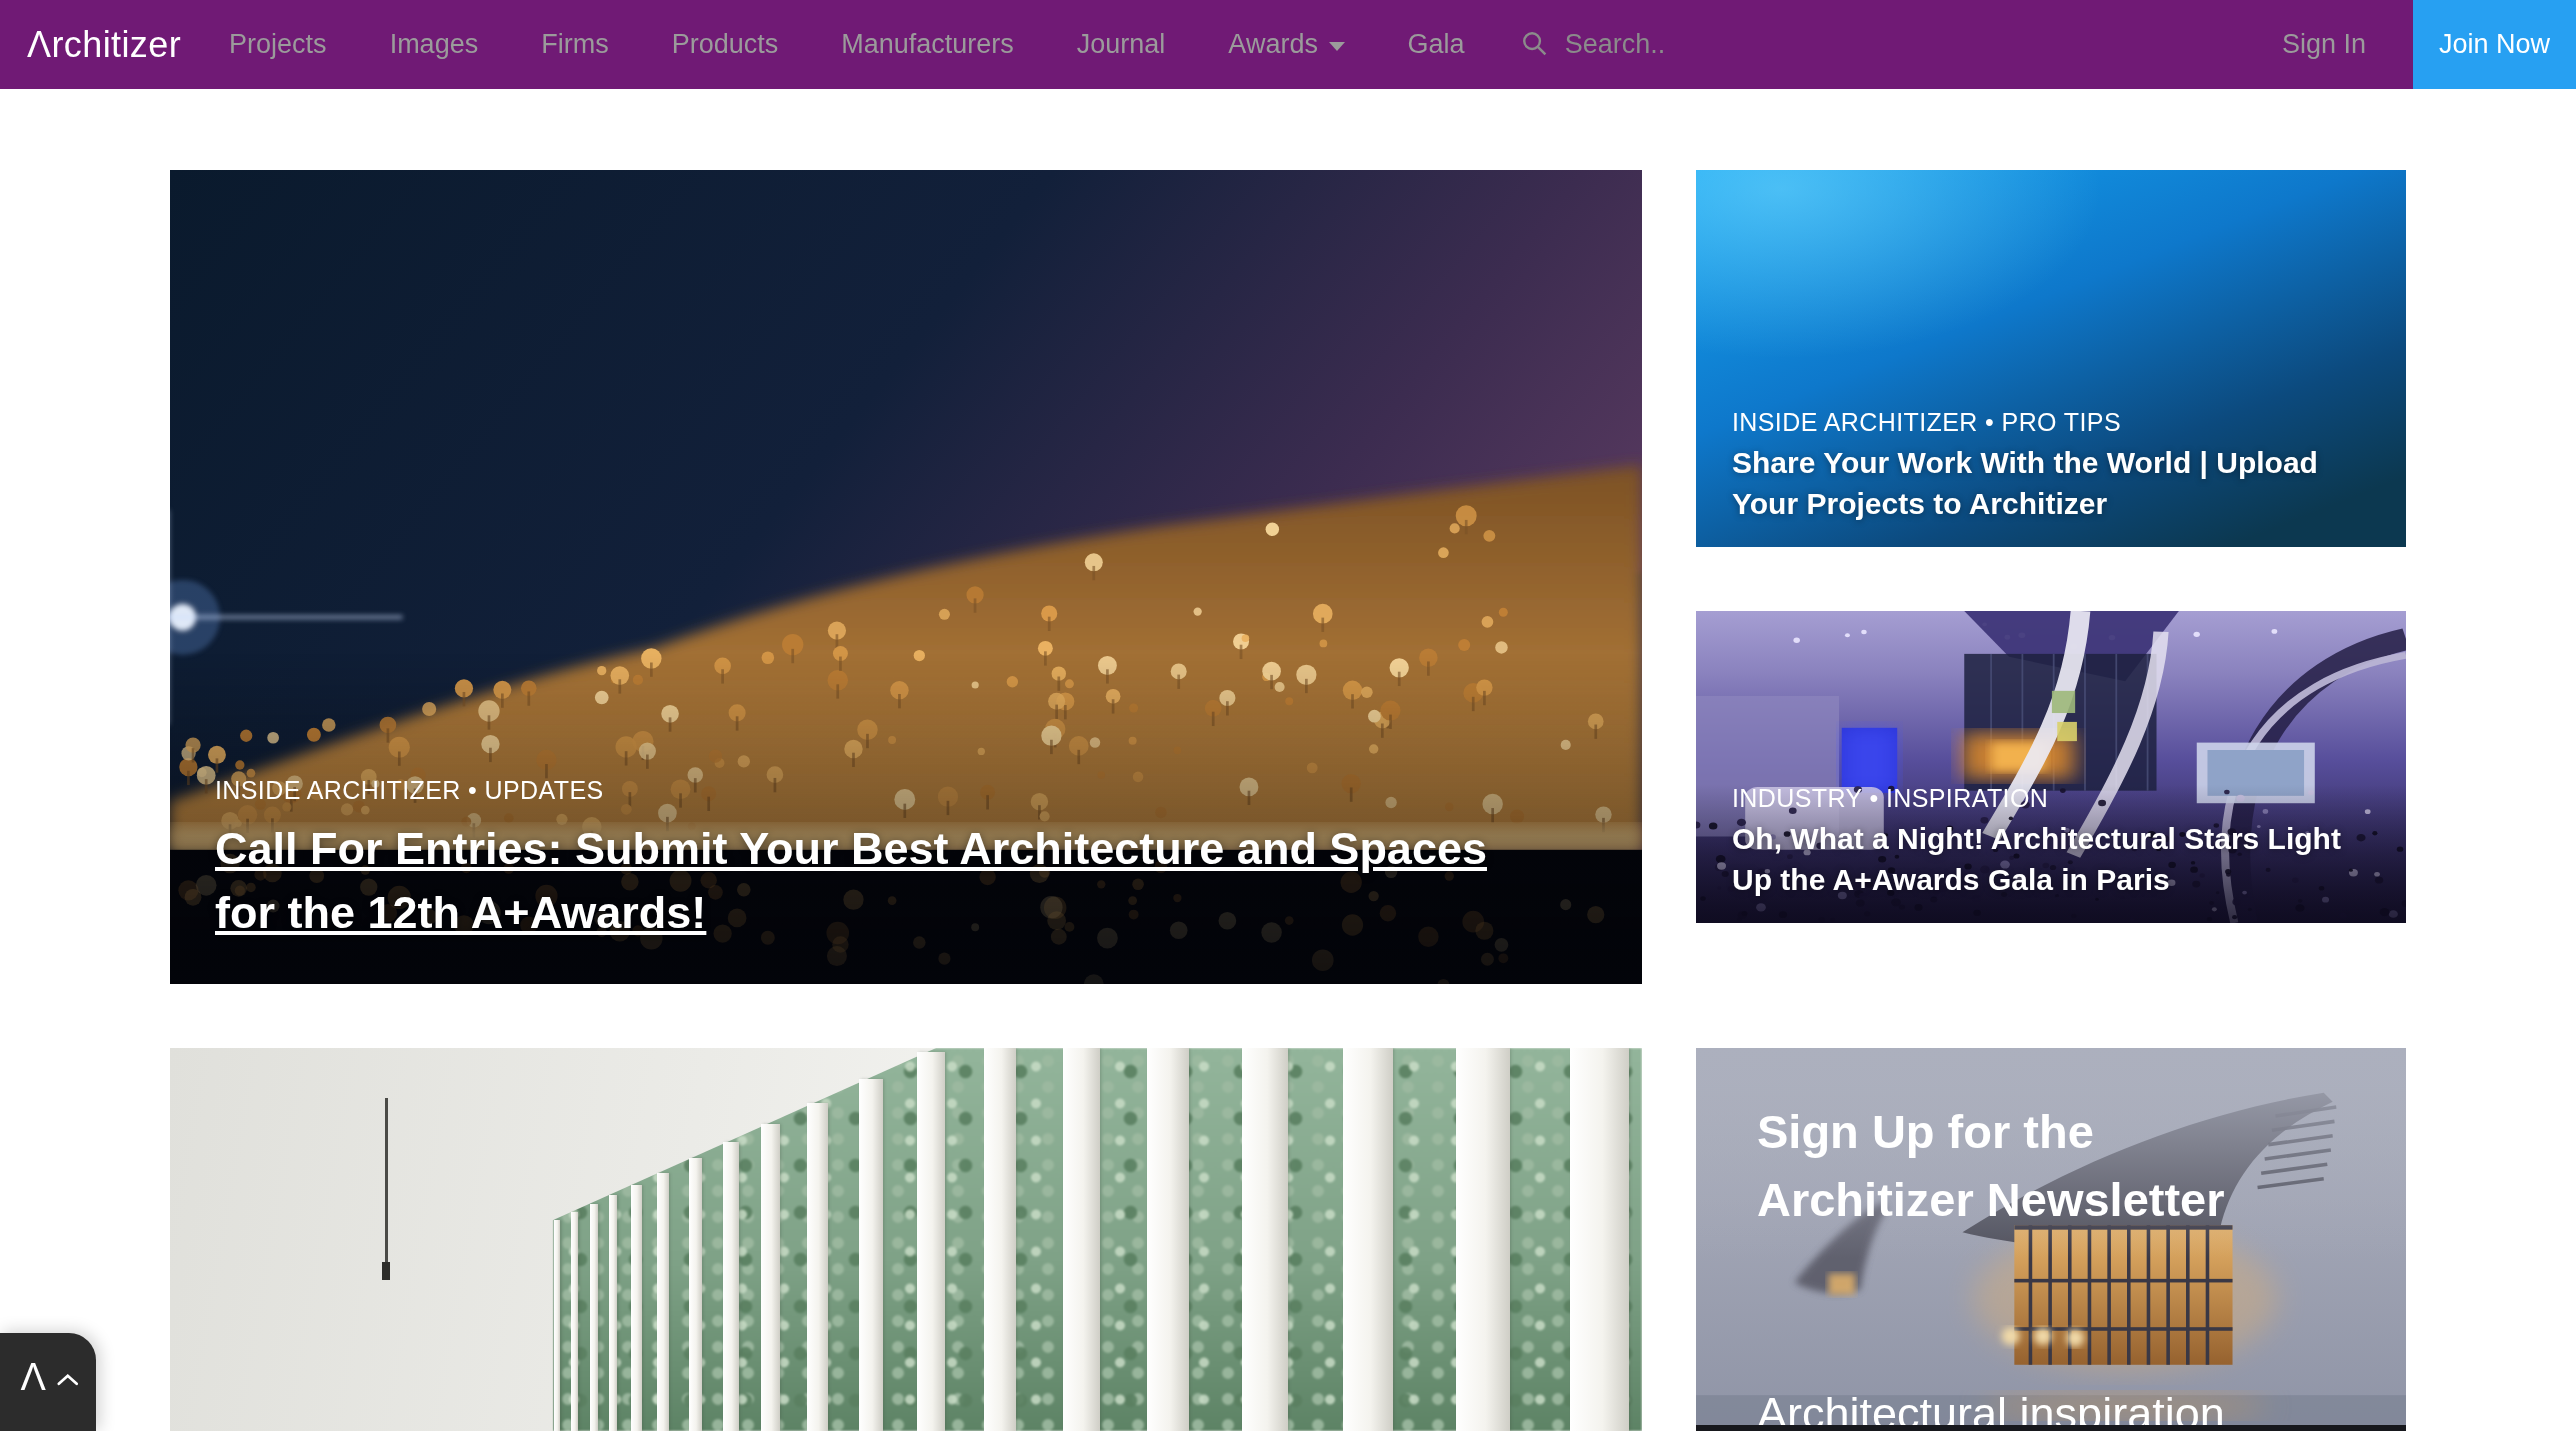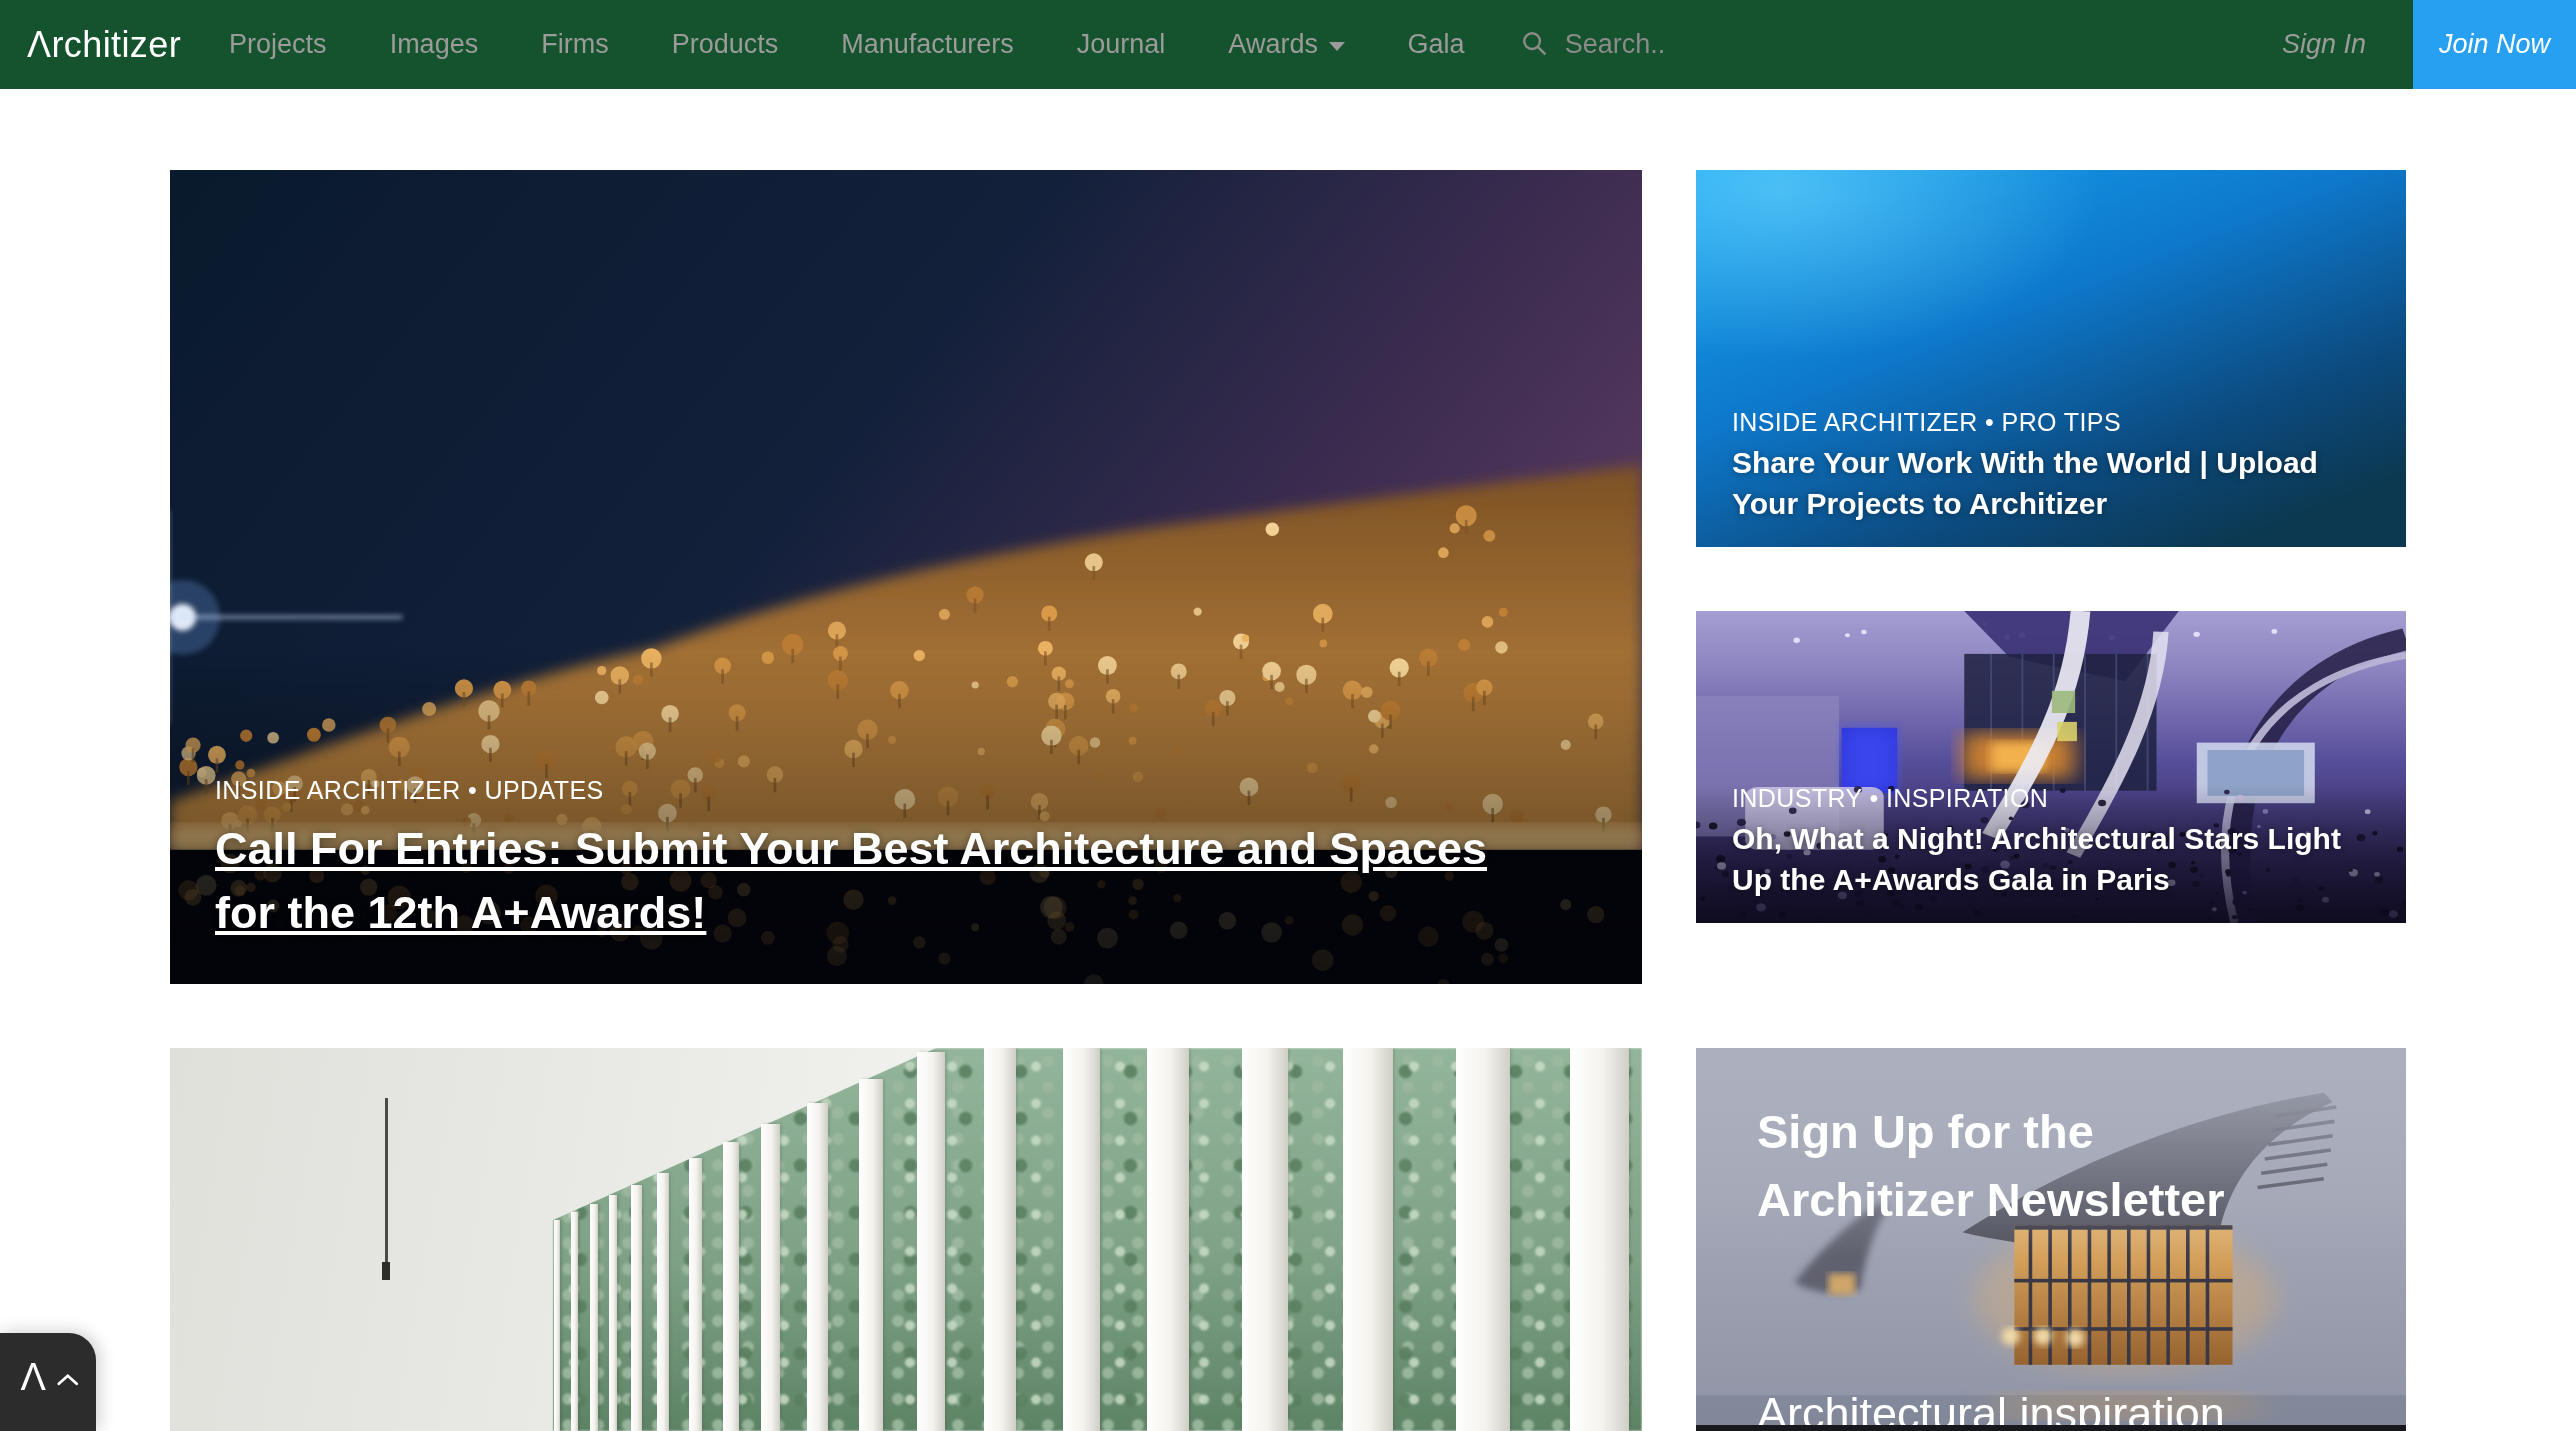--- a/index.html
+++ b/index.html
@@ -1,32 +1,32 @@
 <!DOCTYPE html>
 <html style="font-size:14.3px"><head>
 <meta charset="utf-8">
 <style>
   * { margin:0; padding:0; box-sizing:border-box; }
   html,body { width:2576px; height:1431px; overflow:hidden; background:#ffffff;
               font-family:"Liberation Sans", sans-serif; }
 
   
   .topnav { position:absolute; top:0; left:0; width:2576px; height:89px;
-            background:#14532d; display:flex; align-items:center; padding-left:27px; z-index:50; }
+            background:#701a75; display:flex; align-items:center; padding-left:27px; z-index:50; }
   .logo { color:#ffffff; font-size:36px; font-weight:500; letter-spacing:0.4px; margin-right:48px; cursor:pointer; }
   .navlinks { display:flex; align-items:center; gap:63px; }
   .navlink { color:#9b9b9b; font-size:27px; text-decoration:none; cursor:pointer; white-space:nowrap; display:flex; align-items:center; }
   .caret { width:0; height:0; border-left:8px solid transparent; border-right:8px solid transparent;
            border-top:9.8px solid #9b9b9b; display:inline-block; margin-left:10.7px; margin-top:3.6px; }
   .searchwrap { display:flex; margin-left:55px; }
   .search-icon { width:29px; height:29px; margin-right:16px; flex:none; }
   .searchwrap input { background:transparent; border:none; outline:none; color:#cccccc;
                       font-size:27px; width:268px; font-family:"Liberation Sans",sans-serif; }
   .searchwrap input::placeholder { color:#8b8b8b; }
-  .nav-right { margin-left:auto; display:flex; align-items:center; height:100%;font-style:italic; }
+  .nav-right { margin-left:auto; display:flex; align-items:center; height:100%; }
   .signin { color:#9b9b9b; font-size:27px; margin-right:47px; cursor:pointer; text-decoration:none; }
   .joinnow { width:163px; height:89px; background:#27a0f2; color:#ffffff; font-size:27px;
              display:flex; align-items:center; justify-content:center; cursor:pointer; text-decoration:none; }
 
   
   .main { position:absolute; top:89px; left:0; width:2576px; height:1342px; background:#ffffff; }
   .card { position:absolute; overflow:hidden; cursor:pointer; background:#101018; }
   .card svg.art { position:absolute; inset:0; width:100%; height:100%; display:block; }
   .card-hero       { left:170px;  top:81px;   width:1472px; height:814px; }
   .card-protips    { left:1696px; top:81px;   width:710px;  height:377px;padding-left:8px; }

